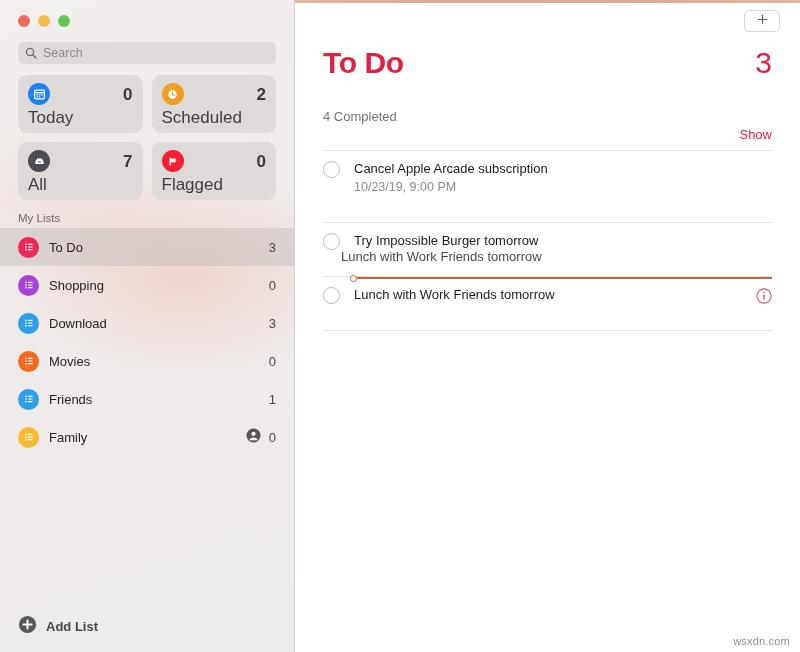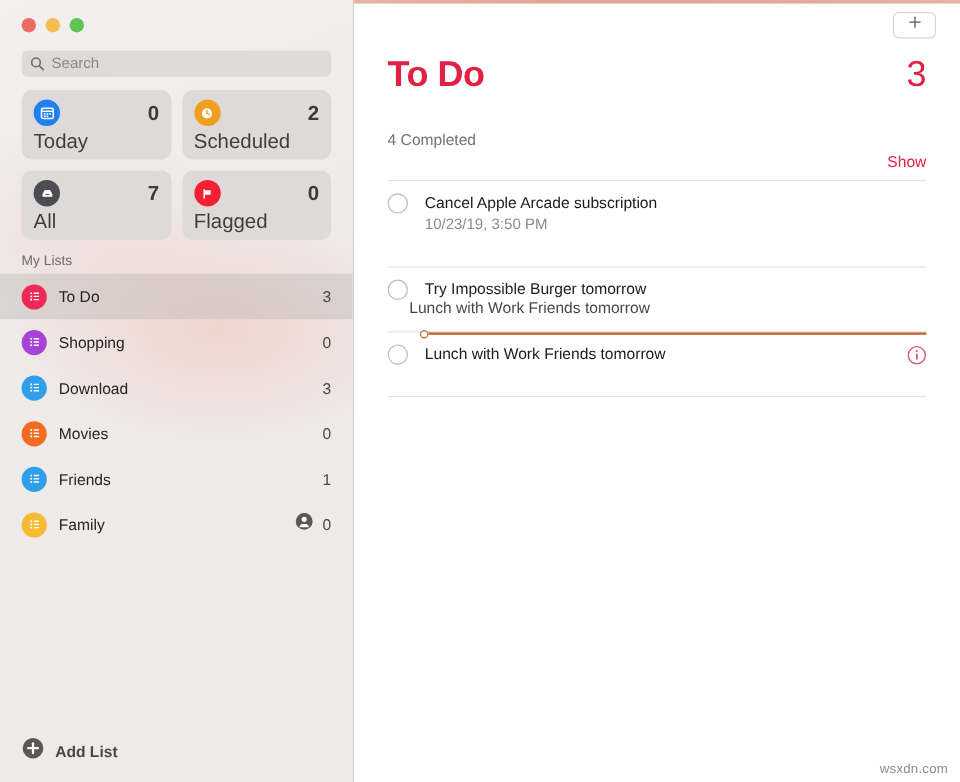--- a/index.html
+++ b/index.html
@@ -508,21 +508,21 @@
         <span class="show-link">Show</span>
       </div>
     </div>
 
     <div class="reminders">
 
       <div class="reminder">
         <span class="checkbox"></span>
         <div class="reminder-body">
           <div class="reminder-title">Cancel Apple Arcade subscription</div>
-          <div class="reminder-date">10/23/19, 3:50 PM</div>
+          <div class="reminder-date">10/23/19, 9:00 PM</div>
         </div>
       </div>
 
       <div class="reminder">
         <span class="checkbox"></span>
         <div class="reminder-body">
           <div class="reminder-title">Try Impossible Burger tomorrow</div>
         </div>
       </div>
 

